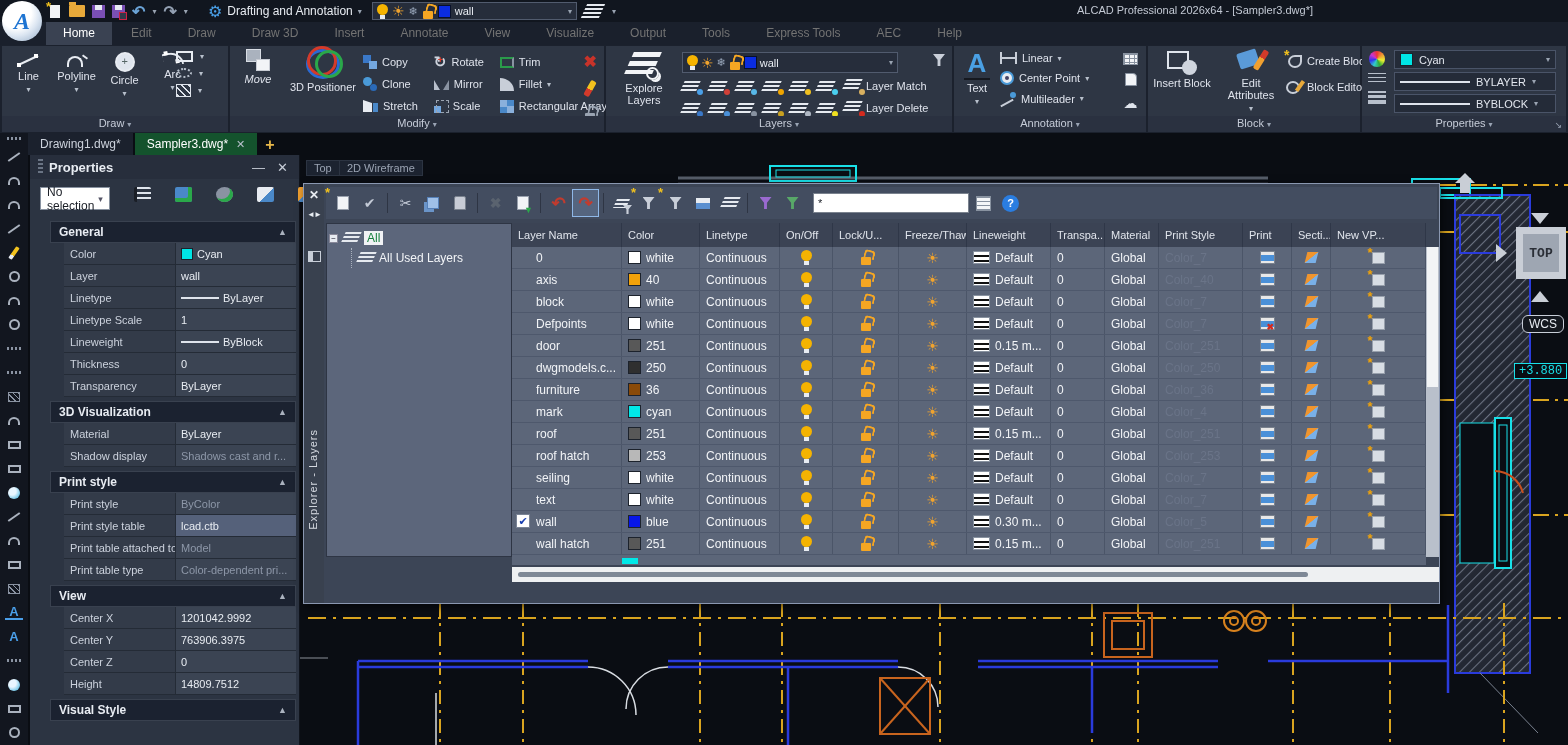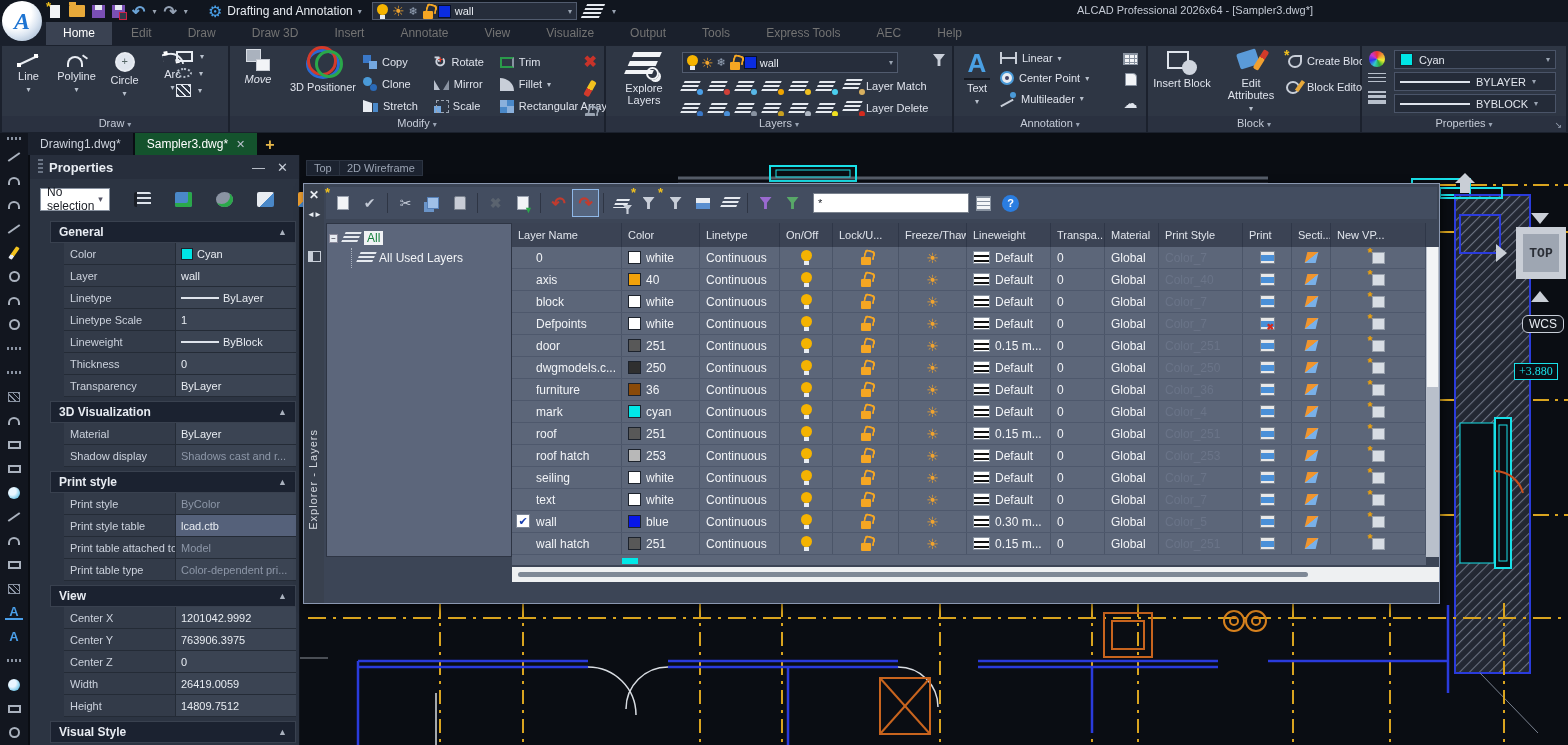--- a/index.html
+++ b/index.html
@@ -130,21 +130,21 @@
 .dtab{height:22px;display:flex;align-items:center;gap:8px;padding:0 12px;font-size:12px;background:#1b212d;color:#ccd2dc}
 .dtab.active{background:#14532d;color:#fff}
 .dtab .x{color:#b8c0cc;font-size:11px}
 .dplus{color:#e8b84a;font-size:16px;font-weight:bold;padding:0 6px;line-height:20px}
 
 .palette{left:30px;top:155px;width:270px;height:590px;background:#2c3442;border-right:1px solid #10141c}
 .palhead{position:absolute;left:0;top:0;right:0;height:24px;background:#272e3c;display:flex;align-items:center;padding:0 8px;gap:6px}
 .palgrip{width:5px;height:16px;background:repeating-linear-gradient(180deg,#6a7484 0 2px,rgba(0,0,0,0) 2px 4px)}
 .paltitle{font-size:13px;font-weight:bold;color:#e8ecf2;flex:1}
 .palbtn{color:#c8ced8;font-size:13px;padding:0 3px}
-.selrow{position:absolute;left:10px;top:32px;right:8px;height:24px;display:flex;align-items:center;gap:24px}
+.selrow{position:absolute;left:10px;top:32px;right:8px;height:24px;display:flex;align-items:flex-start;gap:24px}
 .nosel{width:132px;height:23px;background:#fff;color:#1a1e26;font-size:12px;display:flex;align-items:center;padding:0 6px;gap:4px;border:1px solid #8892a0}
 .nosel .flex1{flex:1}
 .nosel .ca{color:#556;font-size:9px}
 .selic{width:17px;height:15px;border-radius:2px}
 .si1{background:linear-gradient(90deg,#1a1e26 0 3px,rgba(0,0,0,0) 3px),repeating-linear-gradient(180deg,#dfe4ec 0 2px,rgba(0,0,0,0) 2px 5px)}
 .si2{background:#4a88c8;box-shadow:inset -4px -4px 0 #2aa84a}
 .si3{background:#8a93a2;border-radius:50%;box-shadow:inset -3px -3px 0 #2aa84a}
 .si4{background:linear-gradient(135deg,#e8ecf2 0 55%,#4a88c8 55%)}
 .si5{background:linear-gradient(135deg,#f0a030 0 45%,#4a88c8 45%)}
 .sections{position:absolute;left:20px;top:62px;width:246px}
@@ -161,21 +161,21 @@
 
 .canvas{left:28px;top:133px;width:1540px;height:612px;background:#0a0d13;overflow:hidden}
 .vpbtn{position:absolute;font-size:11px;color:#9aa3b2;background:#1c2330;padding:1px 7px;border:1px solid #2c3442}
 .cube{position:absolute;left:1488px;top:94px;width:50px;height:52px;background:#c9ced6;display:flex;align-items:center;justify-content:center}
 .cubein{width:36px;height:38px;background:#9ea6b2;display:flex;align-items:center;justify-content:center;font-size:13px;font-weight:bold;color:#2a2e36;font-family:"Liberation Mono",monospace}
 .navtri{position:absolute;width:0;height:0}
 .homeic{position:absolute;left:1424px;top:40px;width:26px;height:22px;color:#c9ced6}
 .homeic::before{content:"";position:absolute;left:3px;top:0;border-left:10px solid rgba(0,0,0,0);border-right:10px solid rgba(0,0,0,0);border-bottom:10px solid #c9ced6}
 .homeic::after{content:"";position:absolute;left:8px;top:10px;width:10px;height:10px;background:#c9ced6}
 .wcs{position:absolute;left:1494px;top:182px;padding:1px 6px;border:1px solid #c8ced8;border-radius:6px;color:#e8ecf2;font-size:12px;background:#14181f}
-.elev{position:absolute;left:1486px;top:230px;padding:0 4px;border:1px solid #19e0e8;color:#19e0e8;font-size:12px;background:#0a0d13;font-family:Liberation Serif, serif}
+.elev{position:absolute;left:1486px;top:230px;padding:0 4px;border:1px solid #19e0e8;color:#19e0e8;font-size:12px;background:#0a0d13;font-family:Liberation Mono, monospace}
 
 .dialog{left:303px;top:183px;width:1137px;height:421px;background:#3c4556;border:1px solid #8a97b0;box-shadow:2px 3px 8px rgba(0,0,0,.55)}
 .dstrip{position:absolute;left:0;top:0;width:20px;height:100%;background:#39414f;display:flex;flex-direction:column;align-items:center;padding-top:4px;gap:8px}
 .dclose{color:#e8ecf2;font-size:12px;font-weight:bold}
 .dpin{color:#e8ecf2;font-size:8px;letter-spacing:-1px}
 .dtreeic{width:13px;height:11px;border:1px solid #c8ced8;background:linear-gradient(90deg,#c8ced8 0 4px,rgba(0,0,0,0) 4px)}
 .vlabel{position:absolute;left:3px;top:245px;writing-mode:vertical-rl;transform:rotate(180deg);font-size:11px;color:#d6dae2;letter-spacing:1px}
 .dtoolbar{position:absolute;left:22px;top:3px;right:2px;height:32px;background:#434d60;display:flex;align-items:center;padding:0 4px;gap:2px}
 .tbtn{width:25px;height:26px;display:flex;align-items:center;justify-content:center;position:relative}
 .tbtn.sel{background:#55657f;outline:1px solid #8fb8e8}
@@ -802,26 +802,20 @@
           <span>763906.3975</span>
         </div>
       </div>
       <div class="prow">
         <div class="lab">Center Z</div>
         <div class="val">
           <span>0</span>
         </div>
       </div>
       <div class="prow">
-        <div class="lab">Width</div>
-        <div class="val">
-          <span>26419.0059</span>
-        </div>
-      </div>
-      <div class="prow">
         <div class="lab">Height</div>
         <div class="val">
           <span>14809.7512</span>
         </div>
       </div>
       <div class="sechdr">
         <span class="t">Visual Style</span>
         <span class="a">▲</span>
       </div>
     </div>

